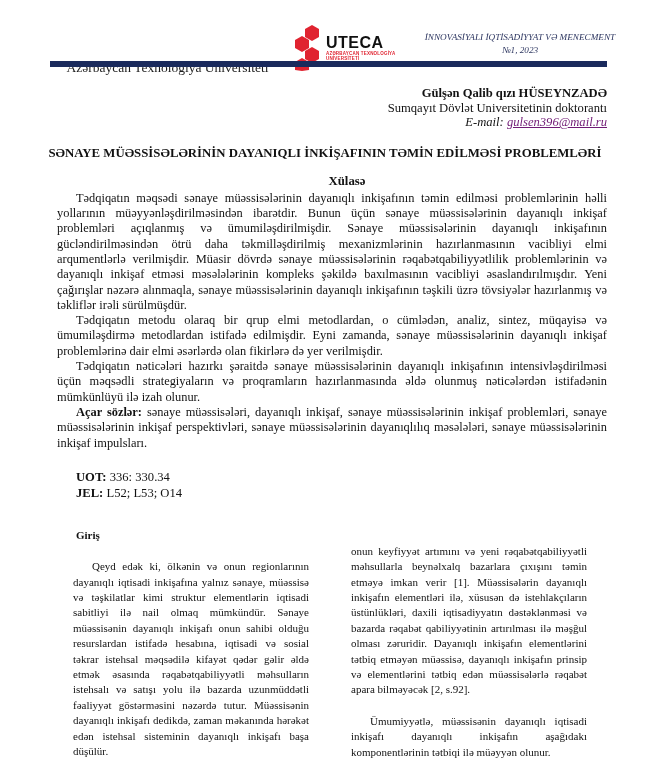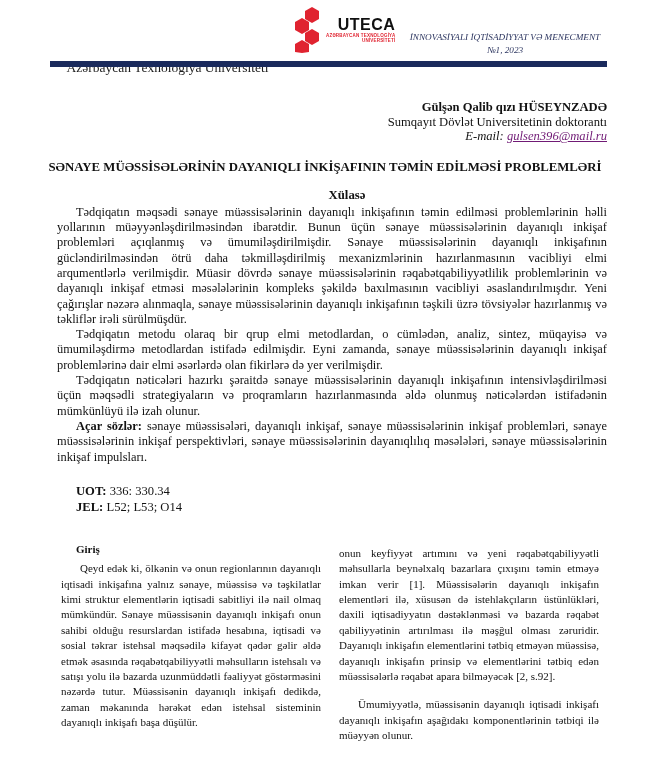--- a/index.html
+++ b/index.html
@@ -5,53 +5,53 @@
   html,body{margin:0;padding:0;background:#ffffff;}
   .page{
     width:650px;height:759px;overflow:hidden;position:relative;
     background:#ffffff;color:#121212;
     font-family:"Liberation Serif", serif;
   }
   
   .header{position:relative;height:68px;}
   .univ{position:absolute;left:40px;top:42px;width:255px;text-align:center;
         font-size:13.5px;line-height:14px;color:#1c1c1c;white-space:nowrap;margin-top:19px;}
-  .logo{position:absolute;left:293px;top:6px;display:flex;align-items:flex-start;text-align:right;}
+  .logo{position:absolute;left:293px;top:24px;display:flex;align-items:flex-start;}
   .logo svg{display:block;}
   .logo-textcol{margin-left:3px;margin-top:11px;}
   .logo-name{font-family:"Liberation Sans", sans-serif;font-weight:bold;
              font-size:16px;line-height:16px;letter-spacing:0.5px;color:#101010;}
   .logo-sub{font-family:"Liberation Sans", sans-serif;font-size:4.5px;line-height:5px;
             color:#e02330;font-weight:bold;letter-spacing:0.2px;}
-  .journal{position:absolute;left:403px;top:31px;width:204px;text-align:center;
+  .journal{position:absolute;left:418px;top:31px;width:204px;text-align:center;
            font-style:italic;color:#2d3660;font-size:9.2px;line-height:12.5px;}
   .journal div{white-space:nowrap;}
   .rule{position:absolute;left:50px;top:61px;width:557px;height:6px;background:#1a2a5c;}
   
-  .author{margin-top:32px;padding-right:43px;text-align:right;
+  .author{margin-top:18px;padding-right:43px;text-align:right;
           font-size:12.6px;line-height:14.6px;}
   .author-name{font-weight:bold;}
   .email-line{font-style:italic;}
   .email-link{text-decoration:underline;cursor:pointer;}
   
   .paper-title{margin-top:15px;padding:0 33px;text-align:center;
                font-weight:bold;font-size:12.8px;line-height:16px;}
   .abstract-heading{margin-top:13px;text-align:center;font-weight:bold;
                     font-size:12.8px;line-height:15px;padding-left:44px;}
   .abstract{margin:2px 43px 0 57px;width:550px;font-size:12.4px;
             line-height:15.3px;text-align:justify;}
   .abstract p{margin:0;text-indent:19px;}
   
   .codes{margin:18px 0 0 76px;font-size:12.6px;line-height:16.5px;}
   
   .columns{display:flex;gap:10px;margin:26px 43px 0 57px;
            font-size:11px;line-height:15.4px;text-align:justify;}
   .col{width:268px;}
   .section-heading{font-weight:bold;padding-left:19px;}
-  .col p{margin:4px;text-indent:19px;}
+  .col p{margin:16px;text-indent:19px;}
   .col p.noindent{text-indent:0;}
   .col p.gap-top{margin-top:13px;}
   b,strong{font-weight:bold;}
 </style>
 </head>
 <body>
 
 <div class="page">
 
   <div class="header">

